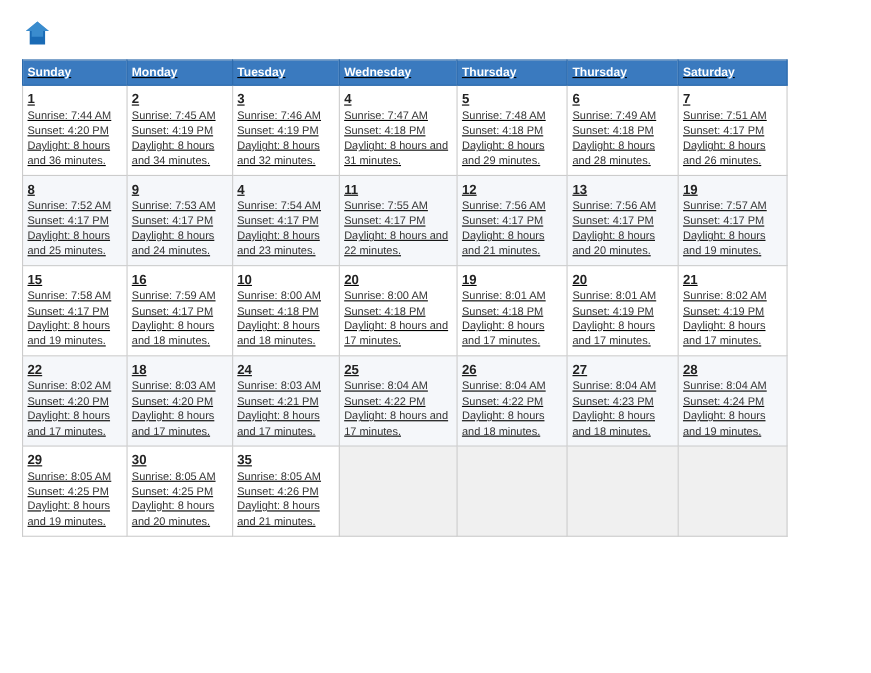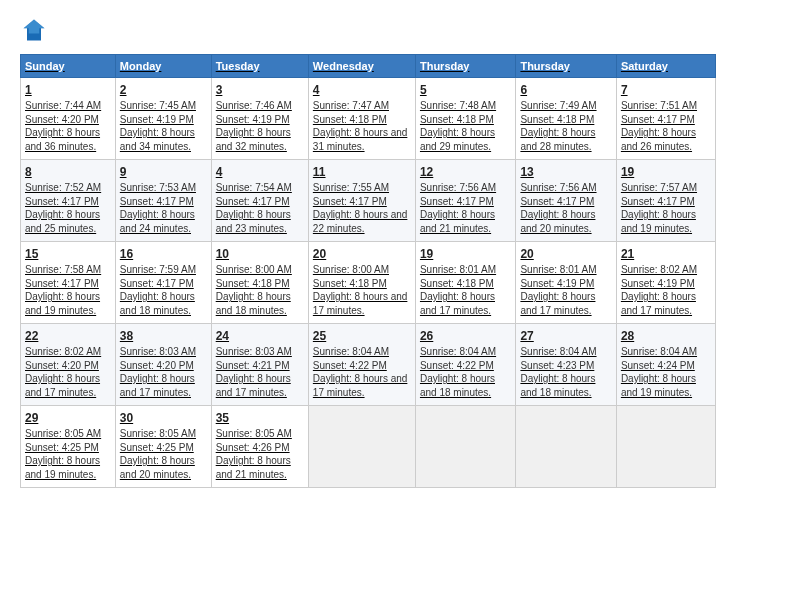--- a/index.html
+++ b/index.html
@@ -148,21 +148,21 @@
           <td><span class="day-num">15</span><span class="day-info">Sunrise: 7:58 AM<br>Sunset: 4:17 PM<br>Daylight: 8 hours and 19 minutes.</span></td>
           <td><span class="day-num">16</span><span class="day-info">Sunrise: 7:59 AM<br>Sunset: 4:17 PM<br>Daylight: 8 hours and 18 minutes.</span></td>
           <td><span class="day-num">10</span><span class="day-info">Sunrise: 8:00 AM<br>Sunset: 4:18 PM<br>Daylight: 8 hours and 18 minutes.</span></td>
           <td><span class="day-num">20</span><span class="day-info">Sunrise: 8:00 AM<br>Sunset: 4:18 PM<br>Daylight: 8 hours and 17 minutes.</span></td>
           <td><span class="day-num">19</span><span class="day-info">Sunrise: 8:01 AM<br>Sunset: 4:18 PM<br>Daylight: 8 hours and 17 minutes.</span></td>
           <td><span class="day-num">20</span><span class="day-info">Sunrise: 8:01 AM<br>Sunset: 4:19 PM<br>Daylight: 8 hours and 17 minutes.</span></td>
           <td><span class="day-num">21</span><span class="day-info">Sunrise: 8:02 AM<br>Sunset: 4:19 PM<br>Daylight: 8 hours and 17 minutes.</span></td>
         </tr>
         <tr>
           <td><span class="day-num">22</span><span class="day-info">Sunrise: 8:02 AM<br>Sunset: 4:20 PM<br>Daylight: 8 hours and 17 minutes.</span></td>
-          <td><span class="day-num">38</span><span class="day-info">Sunrise: 8:03 AM<br>Sunset: 4:20 PM<br>Daylight: 8 hours and 17 minutes.</span></td>
+          <td><span class="day-num">18</span><span class="day-info">Sunrise: 8:03 AM<br>Sunset: 4:20 PM<br>Daylight: 8 hours and 17 minutes.</span></td>
           <td><span class="day-num">24</span><span class="day-info">Sunrise: 8:03 AM<br>Sunset: 4:21 PM<br>Daylight: 8 hours and 17 minutes.</span></td>
           <td><span class="day-num">25</span><span class="day-info">Sunrise: 8:04 AM<br>Sunset: 4:22 PM<br>Daylight: 8 hours and 17 minutes.</span></td>
           <td><span class="day-num">26</span><span class="day-info">Sunrise: 8:04 AM<br>Sunset: 4:22 PM<br>Daylight: 8 hours and 18 minutes.</span></td>
           <td><span class="day-num">27</span><span class="day-info">Sunrise: 8:04 AM<br>Sunset: 4:23 PM<br>Daylight: 8 hours and 18 minutes.</span></td>
           <td><span class="day-num">28</span><span class="day-info">Sunrise: 8:04 AM<br>Sunset: 4:24 PM<br>Daylight: 8 hours and 19 minutes.</span></td>
         </tr>
         <tr>
           <td><span class="day-num">29</span><span class="day-info">Sunrise: 8:05 AM<br>Sunset: 4:25 PM<br>Daylight: 8 hours and 19 minutes.</span></td>
           <td><span class="day-num">30</span><span class="day-info">Sunrise: 8:05 AM<br>Sunset: 4:25 PM<br>Daylight: 8 hours and 20 minutes.</span></td>
           <td><span class="day-num">35</span><span class="day-info">Sunrise: 8:05 AM<br>Sunset: 4:26 PM<br>Daylight: 8 hours and 21 minutes.</span></td>

